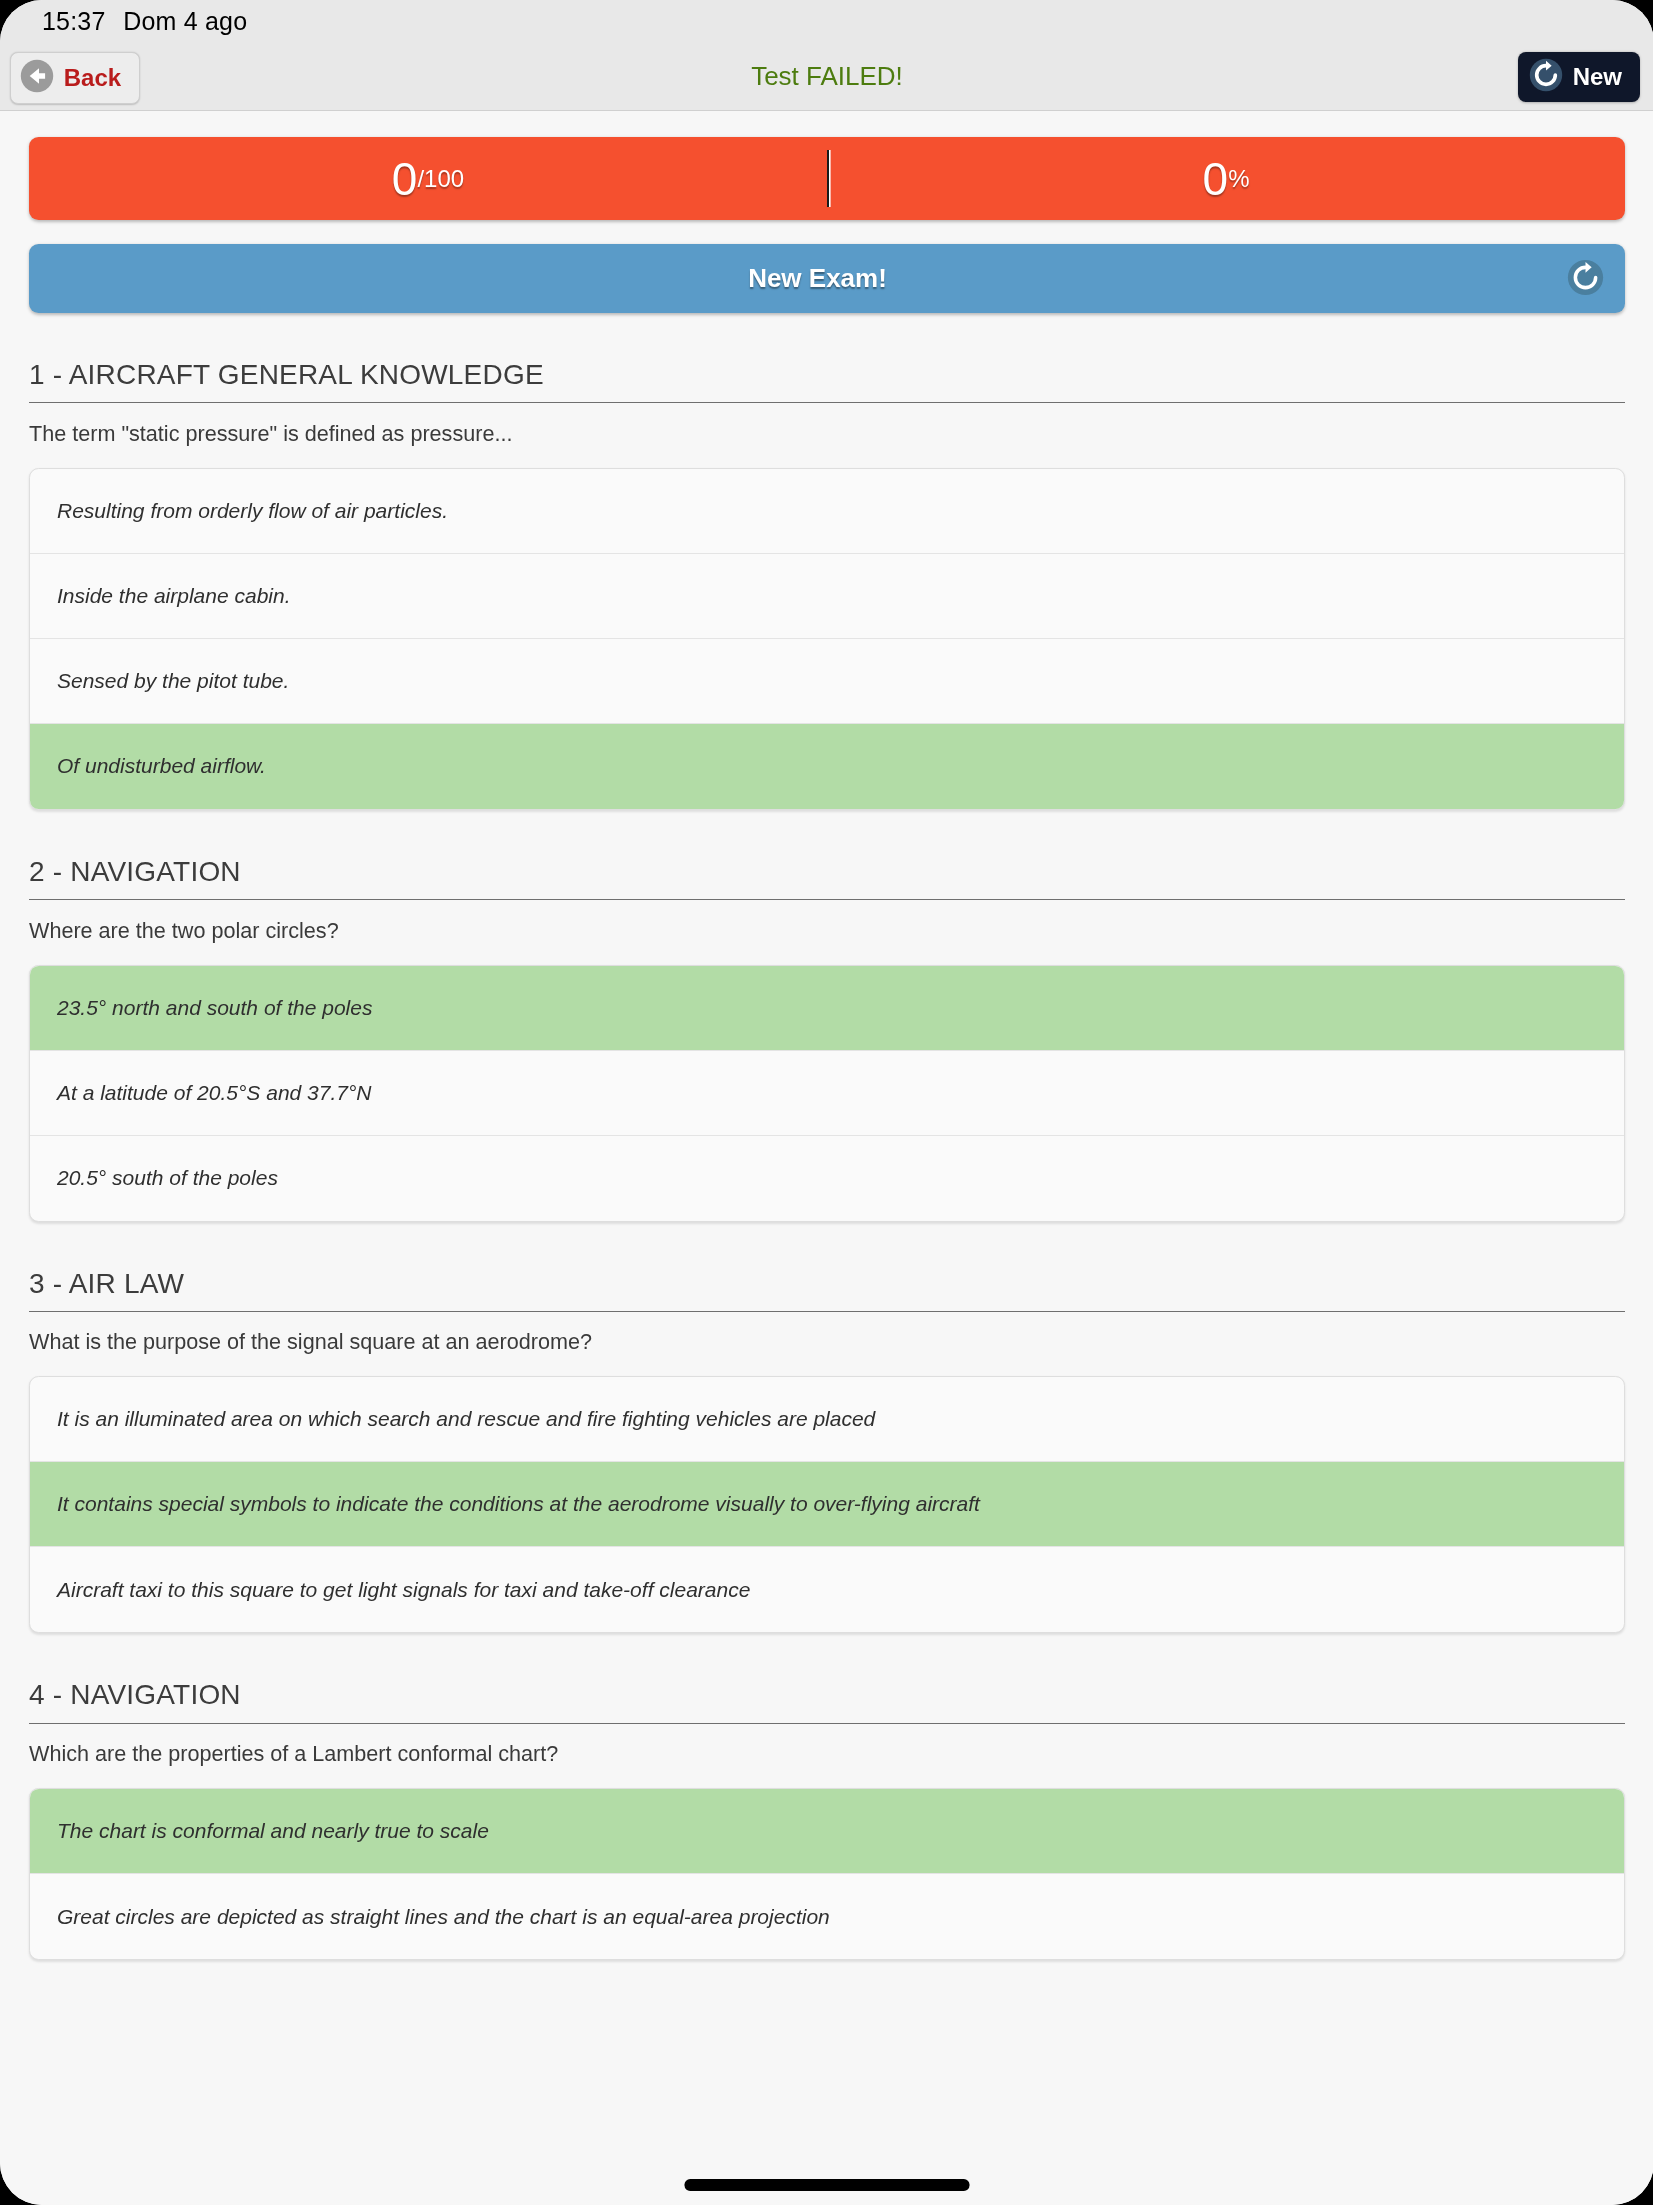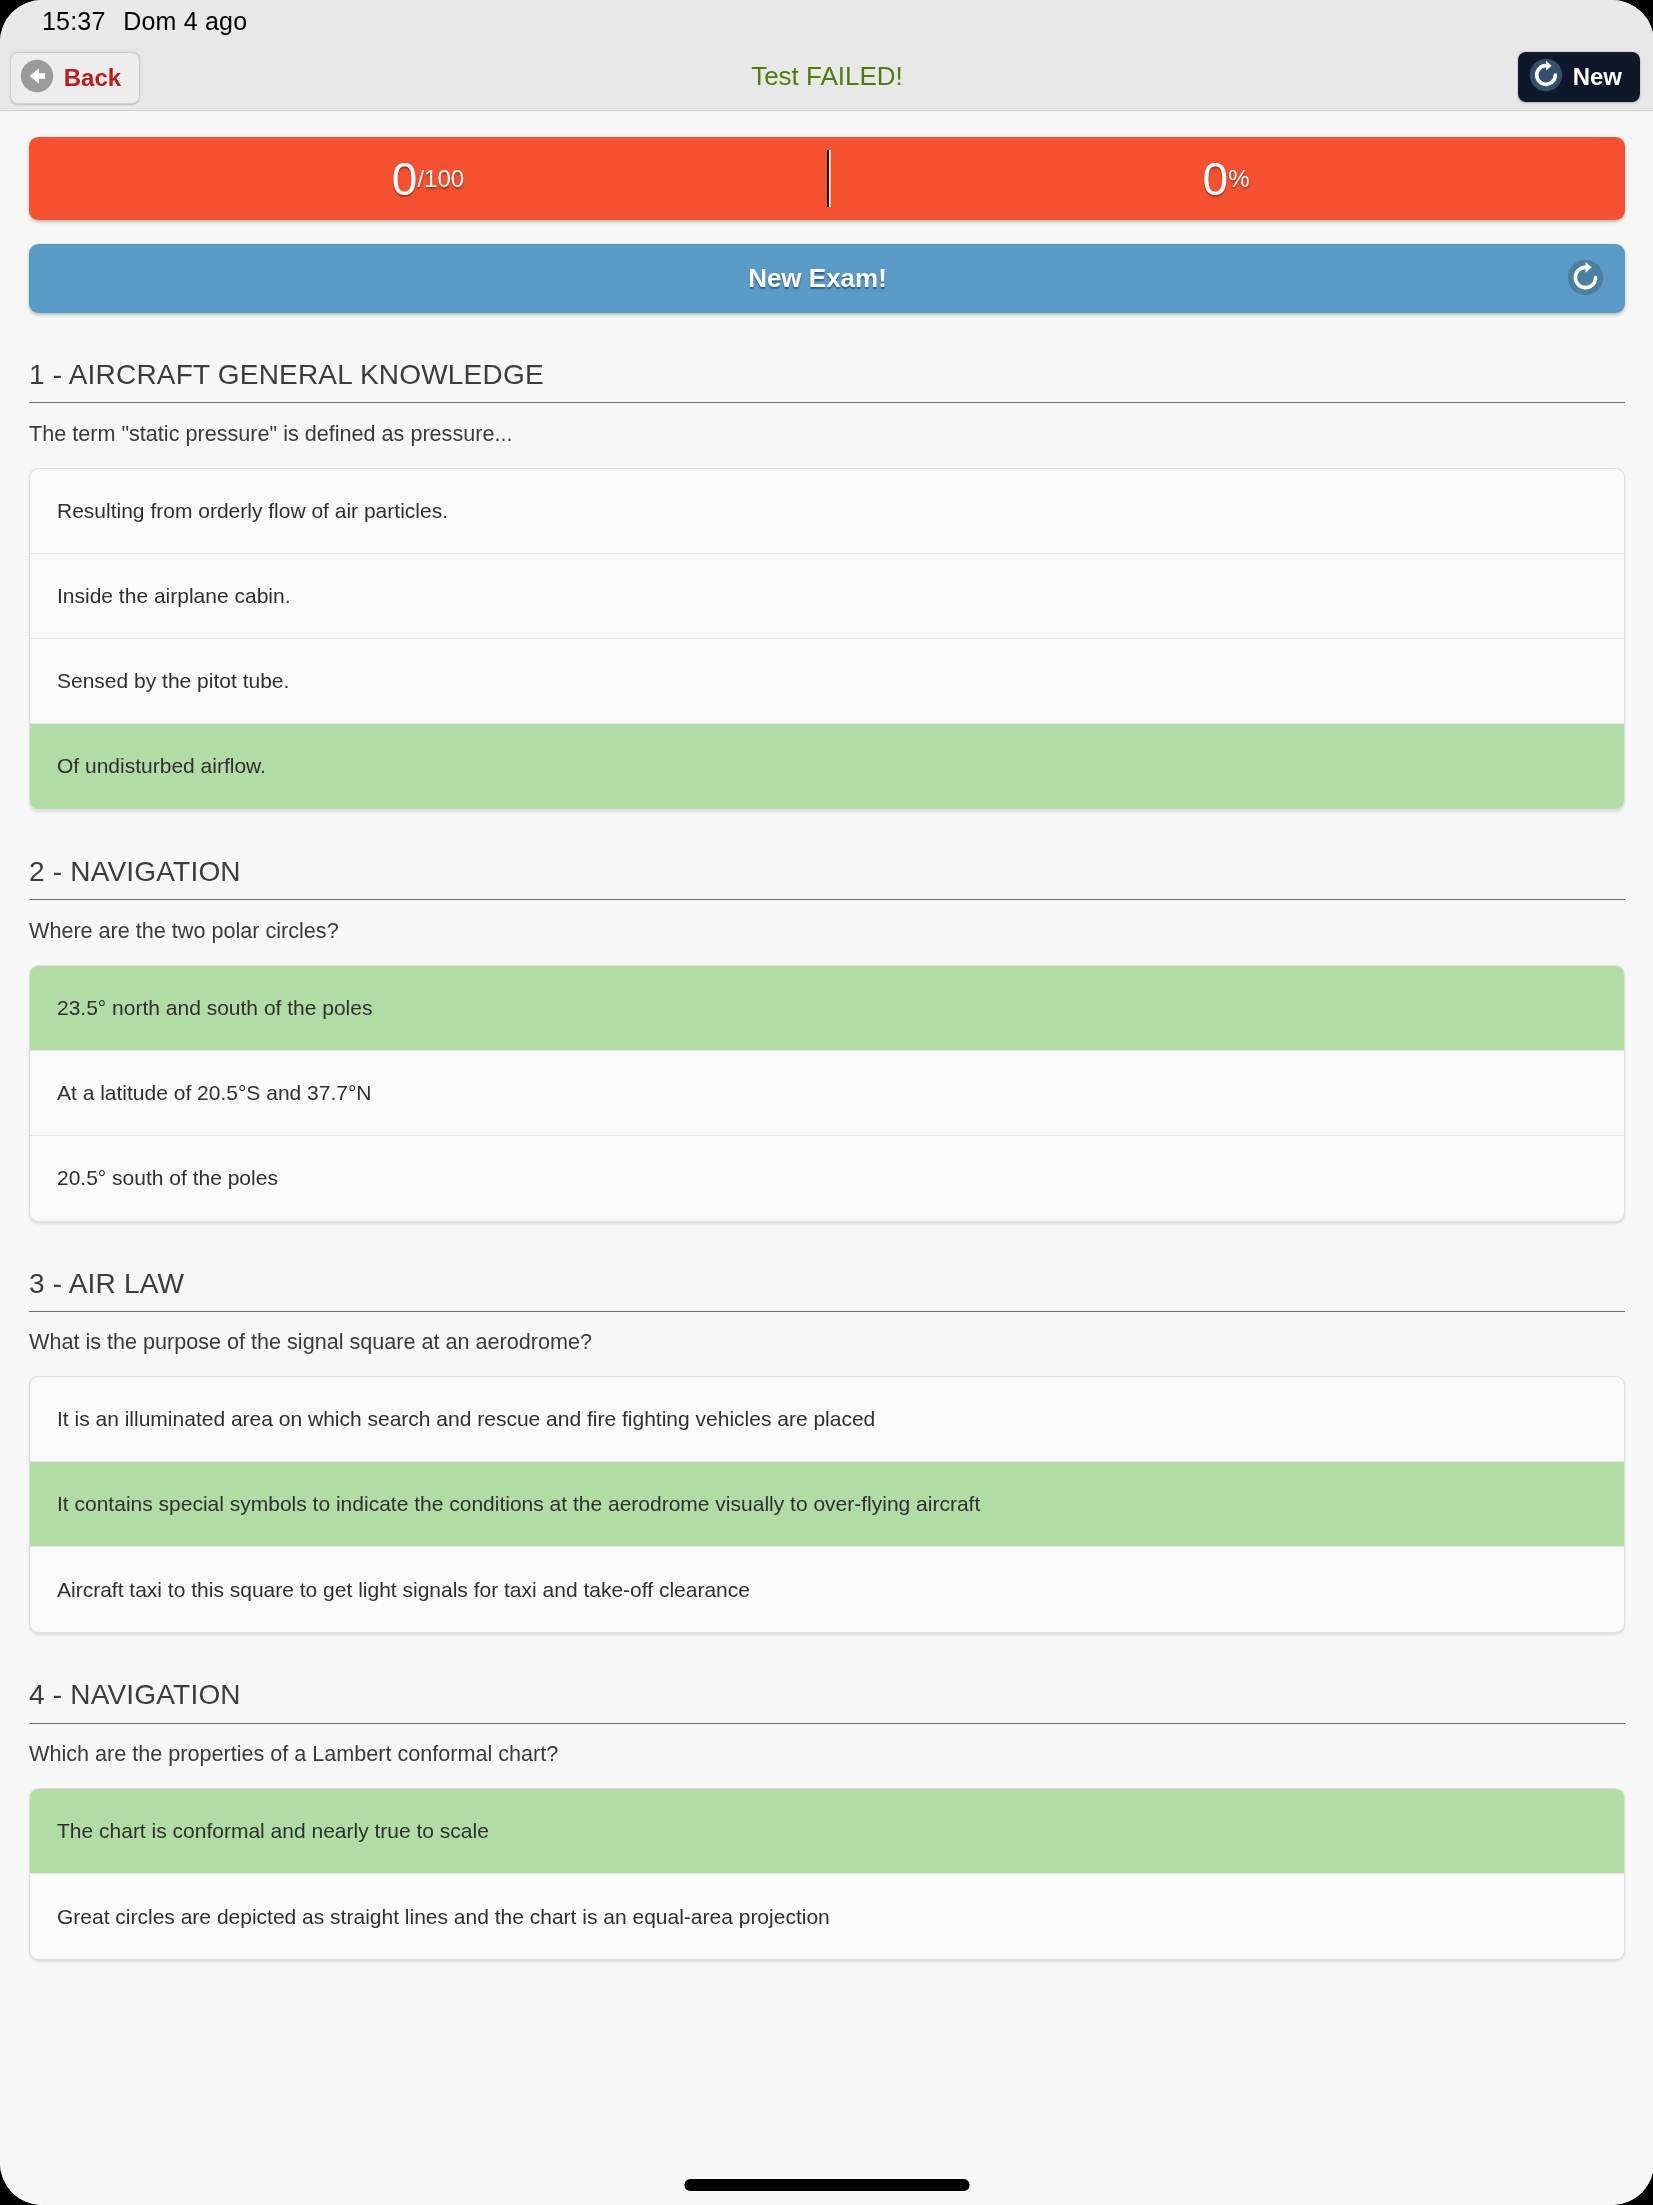--- a/index.html
+++ b/index.html
@@ -243,20 +243,21 @@
   .answer {
     height: 85px;
     display: flex;
     align-items: center;
     padding: 0 27px;
     font-size: 21px;
     color: #2f2f2f;
     border-bottom: 0.8px solid #e4e4e4;
     box-sizing: border-box;
     cursor: pointer;
+    font-style: italic;
   }
   .answer:last-child { border-bottom: none; }
   .answer.correct { background: #b2dca6; }
 
   
   .home-indicator {
     position: absolute;
     bottom: 14.4px;
     left: 50%;
     transform: translateX(-50%);

